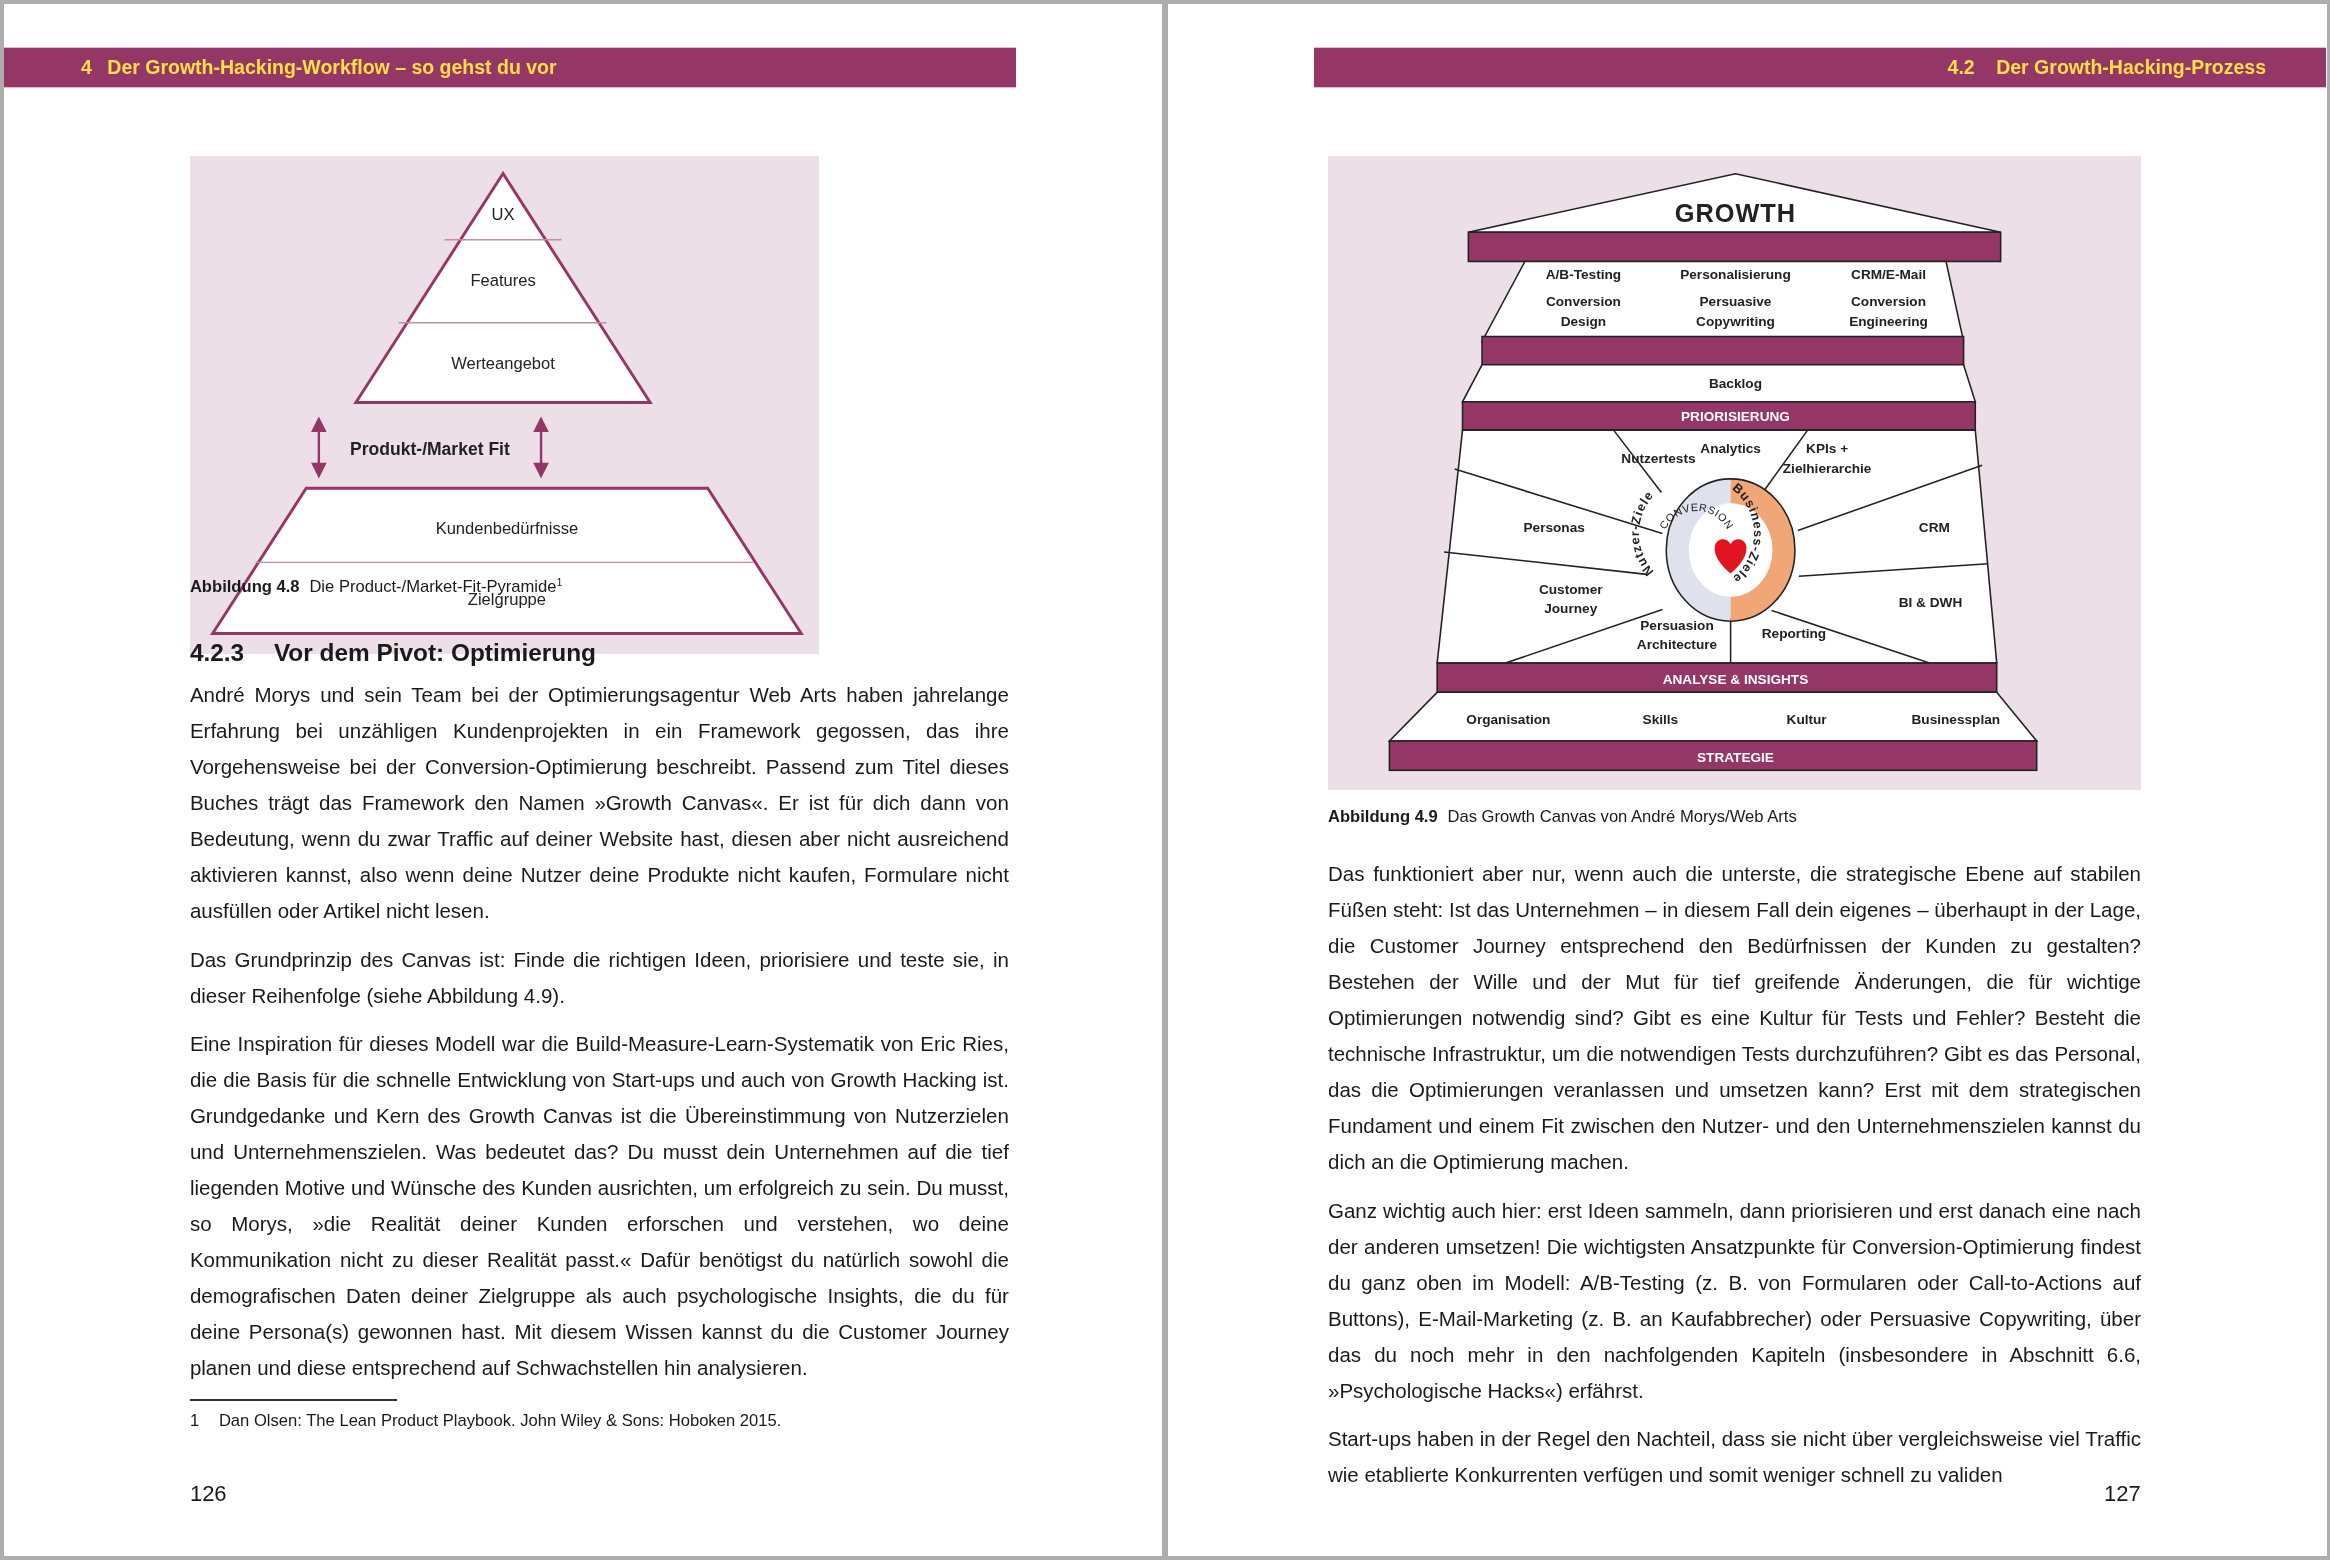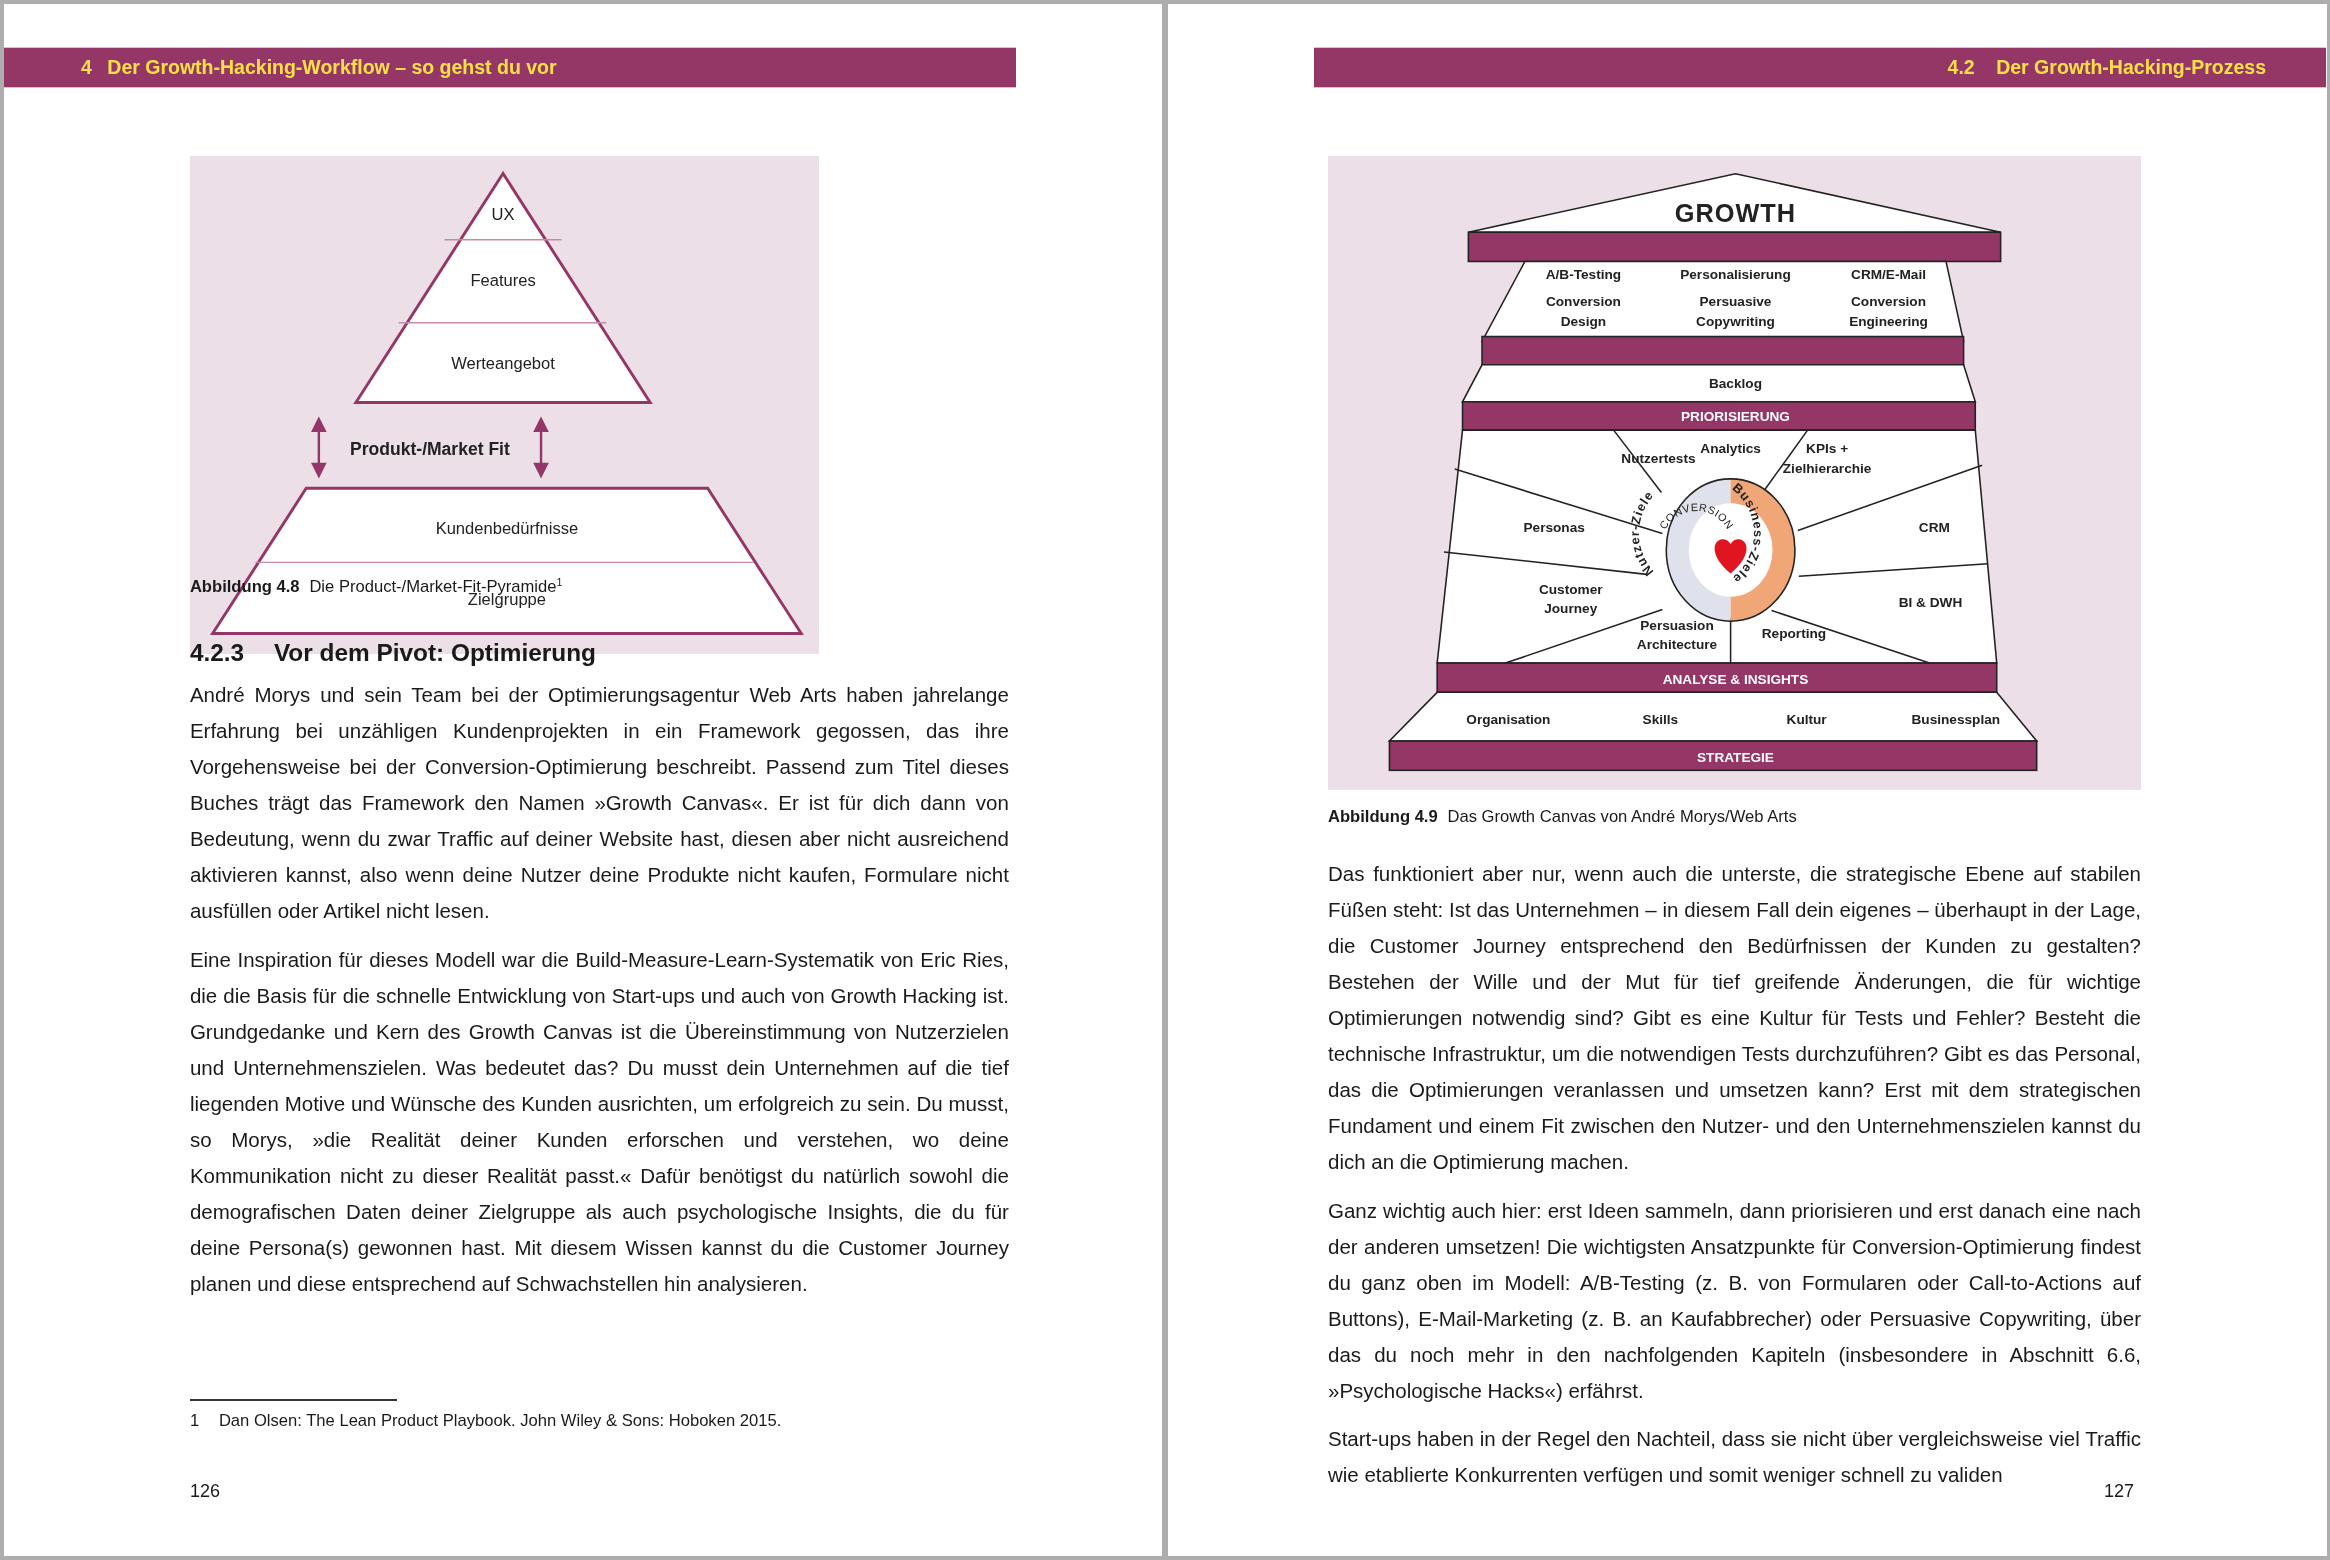--- a/index.html
+++ b/index.html
@@ -32,21 +32,21 @@
 
   .h3 { position:absolute; font-size:24.4px; font-weight:bold; white-space:nowrap; }
   .h3 .num { display:inline-block; width:84px; }
 
   .body-text { position:absolute; font-size:20.5px; line-height:36px; text-align:justify; }
   .body-text p { margin:0 0 12.7px 0; }
 
   .fn-rule { position:absolute; height:1.5px; background:#333; }
   .footnote { position:absolute; font-size:16.6px; white-space:nowrap; }
   .footnote .fn-num { display:inline-block; width:29px; }
-  .folio { position:absolute; font-size:18px; }
+  .folio { position:absolute; font-size:22px; }
 
   svg text { font-family:"Liberation Sans", "DejaVu Sans", sans-serif; }
 </style>
 </head>
 <body>
 
 <div class="frame-top"></div>
 <div class="frame-bottom"></div>
 <div class="frame-left"></div>
 <div class="frame-right"></div>
@@ -88,20 +88,21 @@
   <div class="caption" style="left:186px; top:572px;">
     <b>Abbildung 4.8</b><span>Die Product-/Market-Fit-Pyramide</span><sup>1</sup>
   </div>
 
   <div class="h3" style="left:186px; top:639px;">
     <span class="num">4.2.3</span><span>Vor dem Pivot: Optimierung</span>
   </div>
 
   <div class="body-text" style="left:186px; top:677px; width:819px;">
     <p>André Morys und sein Team bei der Optimierungsagentur Web Arts haben jahrelange Erfahrung bei unzähligen Kundenprojekten in ein Framework gegossen, das ihre Vorgehensweise bei der Conversion-Optimierung beschreibt. Passend zum Titel dieses Buches trägt das Framework den Namen »Growth Canvas«. Er ist für dich dann von Bedeutung, wenn du zwar Traffic auf deiner Website hast, diesen aber nicht ausreichend aktivieren kannst, also wenn deine Nutzer deine Produkte nicht kaufen, Formulare nicht ausfüllen oder Artikel nicht lesen.</p>
+    <p>Das Grundprinzip des Canvas ist: Finde die richtigen Ideen, priorisiere und teste sie, in dieser Reihenfolge (siehe Abbildung 4.9).</p>
     <p>Eine Inspiration für dieses Modell war die Build-Measure-Learn-Systematik von Eric Ries, die die Basis für die schnelle Entwicklung von Start-ups und auch von Growth Hacking ist. Grundgedanke und Kern des Growth Canvas ist die Übereinstimmung von Nutzerzielen und Unternehmenszielen. Was bedeutet das? Du musst dein Unternehmen auf die tief liegenden Motive und Wünsche des Kunden ausrichten, um erfolgreich zu sein. Du musst, so Morys, »die Realität deiner Kunden erforschen und verstehen, wo deine Kommunikation nicht zu dieser Realität passt.« Dafür benötigst du natürlich sowohl die demografischen Daten deiner Zielgruppe als auch psychologische Insights, die du für deine Persona(s) gewonnen hast. Mit diesem Wissen kannst du die Customer Journey planen und diese entsprechend auf Schwachstellen hin analysieren.</p>
   </div>
 
   <div class="fn-rule" style="left:186px; top:1399px; width:207px;"></div>
   <div class="footnote" style="left:186px; top:1411px;">
     <span class="fn-num">1</span><span>Dan Olsen: The Lean Product Playbook. John Wiley &amp; Sons: Hoboken 2015.</span>
   </div>
 
   <div class="folio" style="left:186px; top:1481px;">126</div>
 </div>

